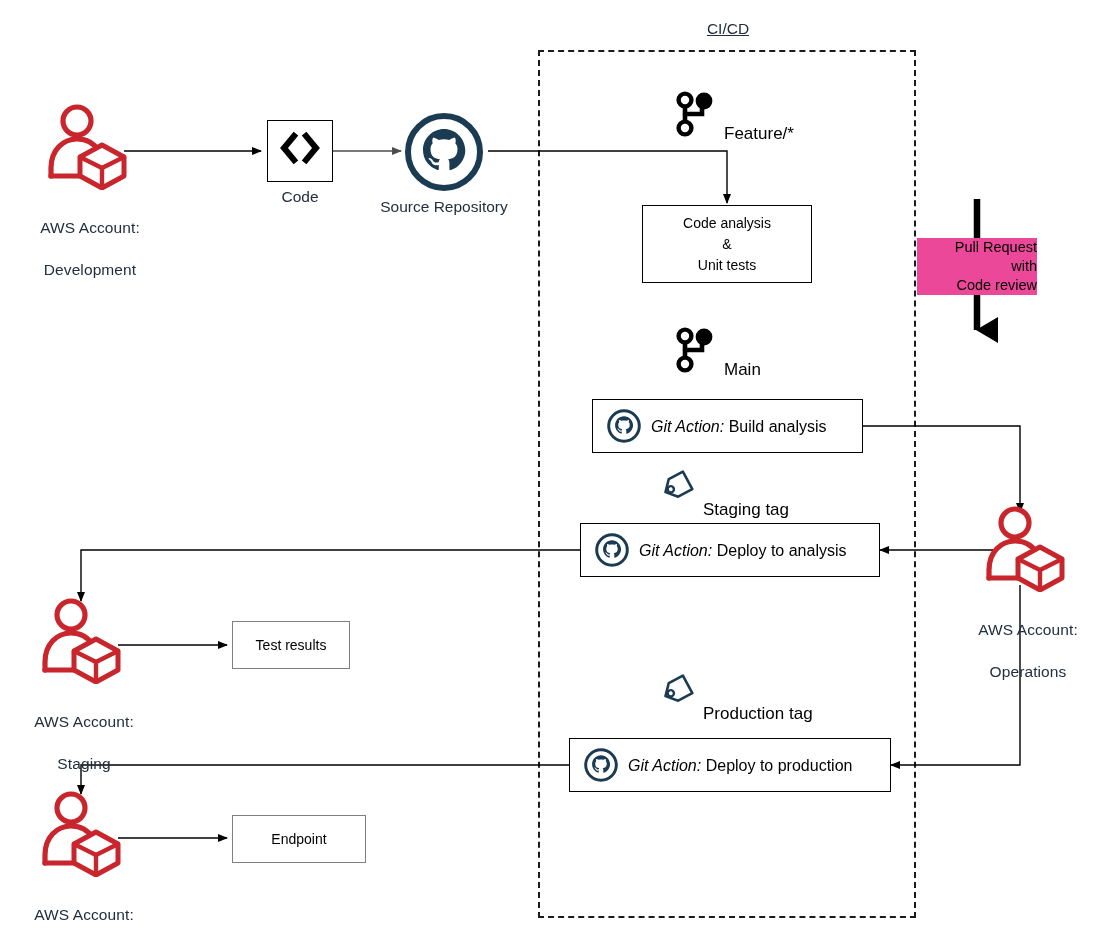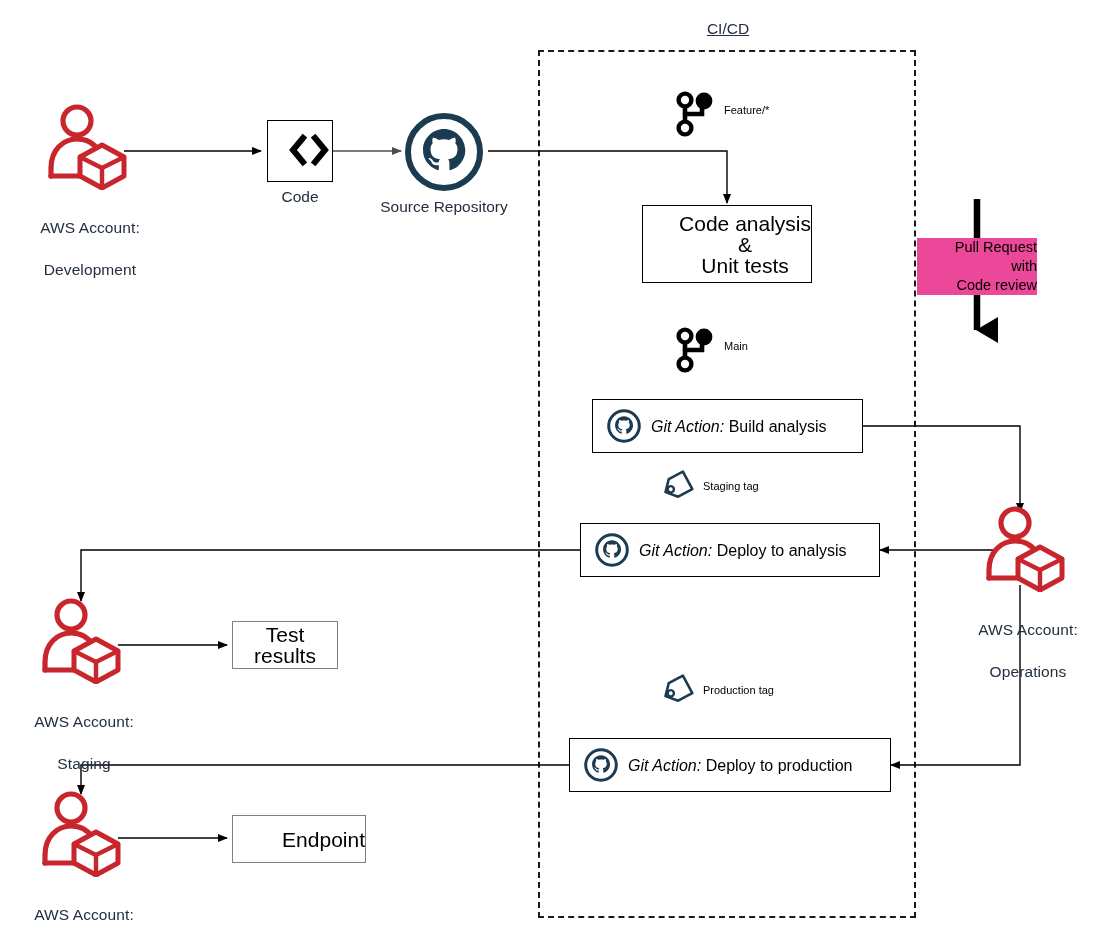--- a/index.html
+++ b/index.html
@@ -12,34 +12,34 @@
   #stage{position:absolute;left:0;top:0;width:1098px;height:951px;}
   svg.layer{position:absolute;left:0;top:0;width:1098px;height:951px;overflow:visible;}
   .node{position:absolute;}
 
   
   .aws-label{
     position:absolute;text-align:center;font-size:15.5px;line-height:21px;
     color:#232f3e;white-space:pre-line;letter-spacing:0.1px;
   }
   .small-label{
-    position:absolute;font-size:11px;line-height:20px;color:#000000;
+    position:absolute;font-size:17px;line-height:20px;color:#000000;margin-top:24px;
   }
   .cap{
     position:absolute;text-align:center;font-size:15.5px;color:#232f3e;
   }
   .boundary-title{
     position:absolute;font-size:15.5px;color:#232f3e;text-align:center;text-decoration:underline;
   }
 
   
   .box{
     position:absolute;box-sizing:border-box;background:#ffffff;
-    display:flex;align-items:center;justify-content:flex-end;
-    text-align:center;font-size:21px;line-height:21px;color:#000000;
+    display:flex;align-items:center;justify-content:center;
+    text-align:center;font-size:14px;line-height:21px;color:#000000;
   }
   .box-black{border:1.6px solid #000000;}
   .box-gray{border:1.8px solid #808080;color:#000000;}
   .box-disabled{border:1.6px solid #c9c9c9;color:#bfbfbf;}
   .box-action{
     border:1.6px solid #000000;justify-content:flex-start;
     padding-left:14px;gap:10px;font-size:16px;
   }
   .box-action .act-text{white-space:nowrap;}
   .box-action .act-text i{font-style:italic;}
@@ -296,21 +296,21 @@
         <path d="M32,53 L54,64 L76,53"></path>
         <path d="M54,64 L54,84"></path>
       </g>
     </svg>
   </div>
   <div class="aws-label" style="left:4px;top:690px;width:160px;">
     <span>AWS Account:</span><br>
     <span>Staging</span>
   </div>
 
-  <div class="box box-gray" style="left:232px;top:621px;width:106px;height:48px;">
+  <div class="box box-gray" style="left:232px;top:621px;width:118px;height:48px;">
     <span>Test results</span>
   </div>
 
   <div class="node icon-wrap" style="left:42px;top:791px;width:84px;height:86px;">
     <svg width="84" height="86" viewBox="0 0 84 86">
       <g fill="none" stroke="#C8252C" stroke-width="5.2" stroke-linejoin="round" stroke-linecap="round">
         <circle cx="29" cy="17" r="14"></circle>
         <path d="M3,72 L3,64 C3,46 15,35 29,35 C38,35 46,39 51,47"></path>
         <path d="M3,72 L34,72"></path>
       </g>

